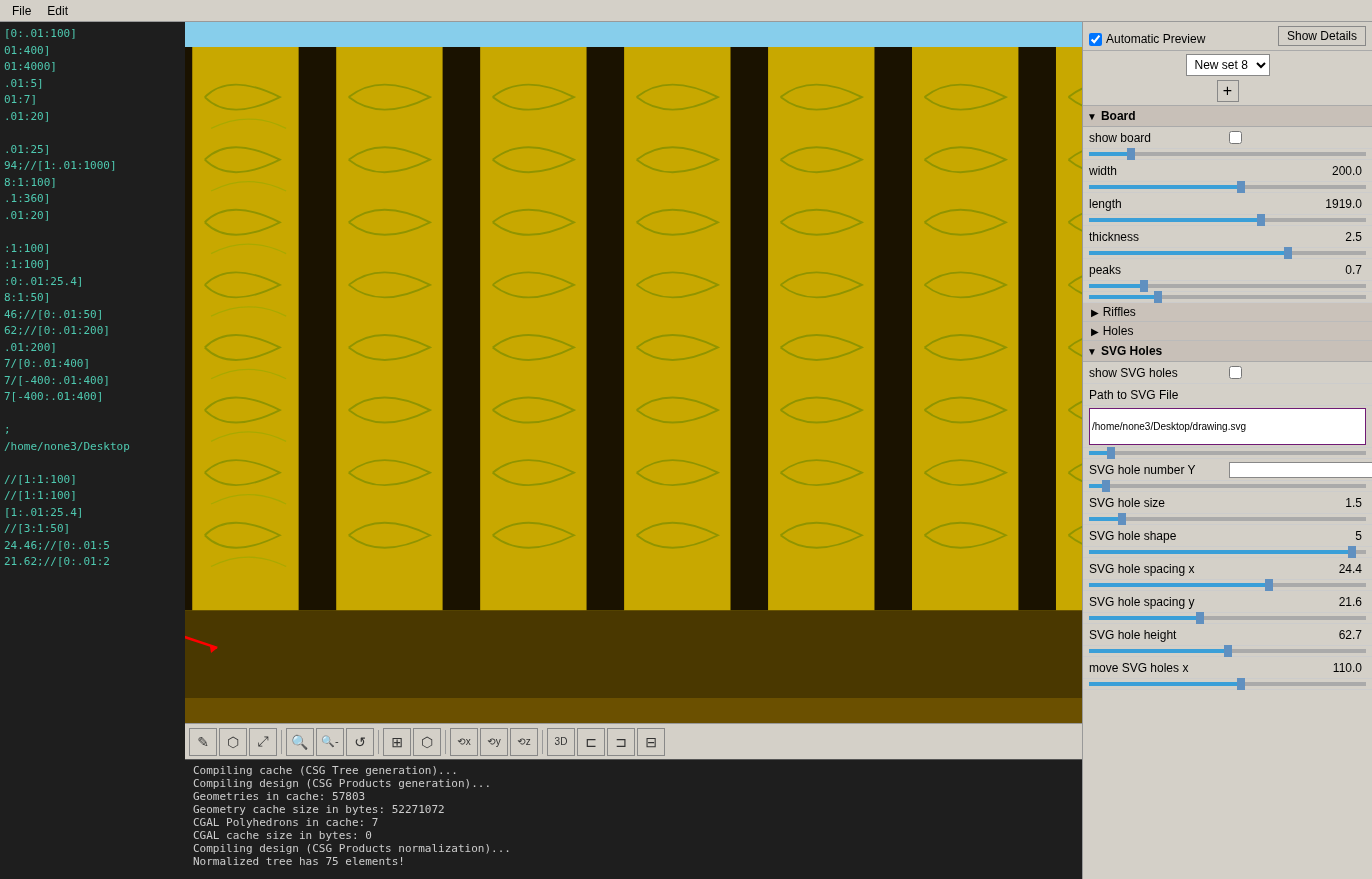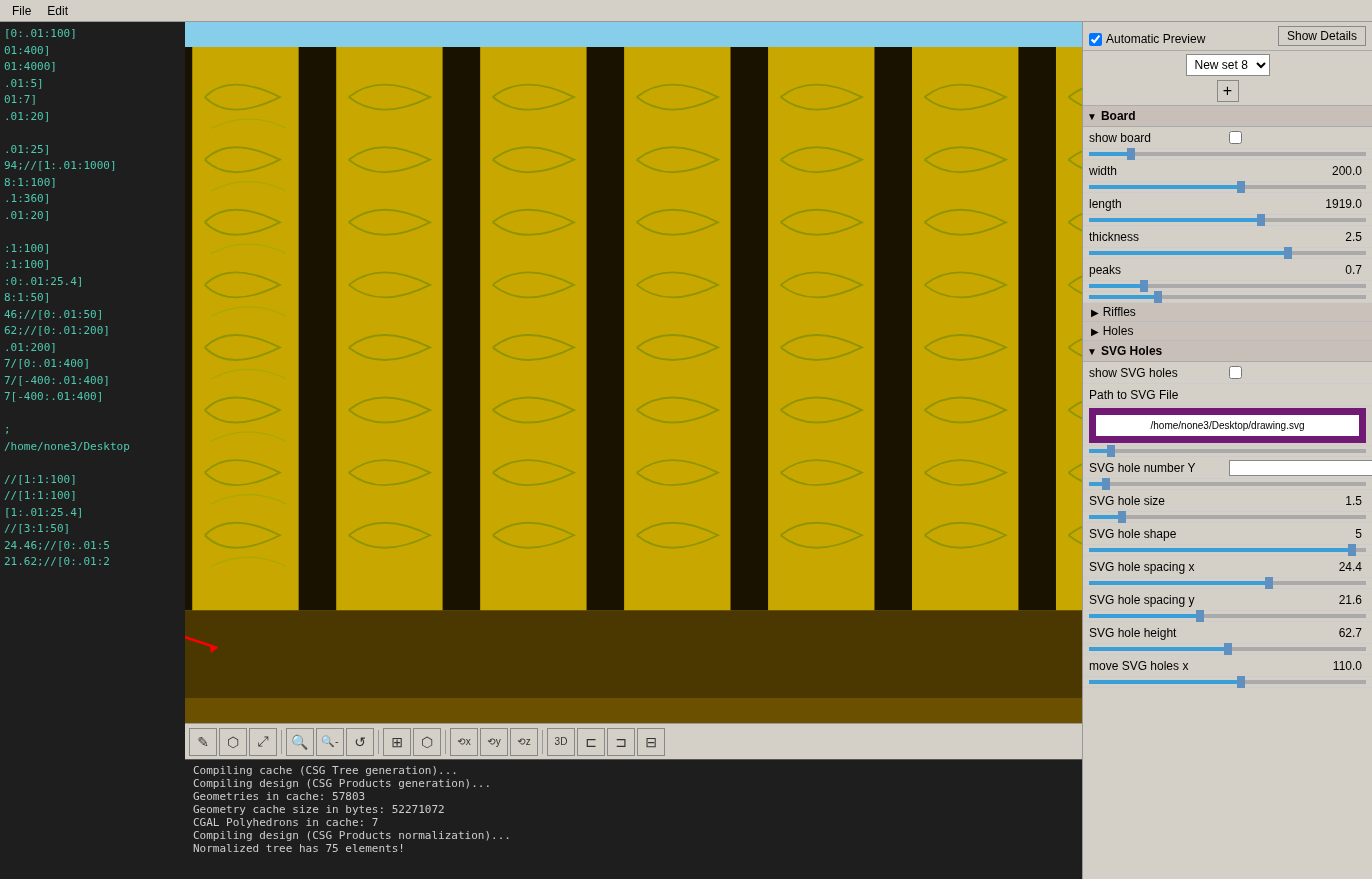--- a/index.html
+++ b/index.html
@@ -257,27 +257,26 @@
     }
 
     
     .prop-checkbox {
       margin-right: 4px;
     }
 
     
     .path-input {
       flex: 1;
-      border: 7px solid #701a75;
+      border: 1px solid #701a75;
       background: #fff;
       font-size: 10px;
-      padding: 5px 2px;
+      padding: 12px 2px;
       overflow: hidden;
       text-overflow: ellipsis;
-      text-align: center;
     }
 
     
     .sub-section-header {
       display: flex;
       align-items: center;
       padding: 2px 8px;
       background: #cac2ba;
       border-bottom: 1px solid #bbb;
       cursor: pointer;
@@ -499,20 +498,21 @@
       <button class="toolbar-btn">⊐</button>
       <button class="toolbar-btn">⊟</button>
     </div>
 
     <div id="console-panel">
       <div>Compiling cache (CSG Tree generation)...</div>
       <div>Compiling design (CSG Products generation)...</div>
       <div>Geometries in cache: 57803</div>
       <div>Geometry cache size in bytes: 52271072</div>
       <div>CGAL Polyhedrons in cache: 7</div>
+      <div>CGAL cache size in bytes: 0</div>
       <div>Compiling design (CSG Products normalization)...</div>
       <div>Normalized tree has 75 elements!</div>
     </div>
   </div>
 
   <div id="right-panel">
 
     <div id="right-top-bar">
       <div id="auto-preview-check">
         <input type="checkbox" checked="" style="">

